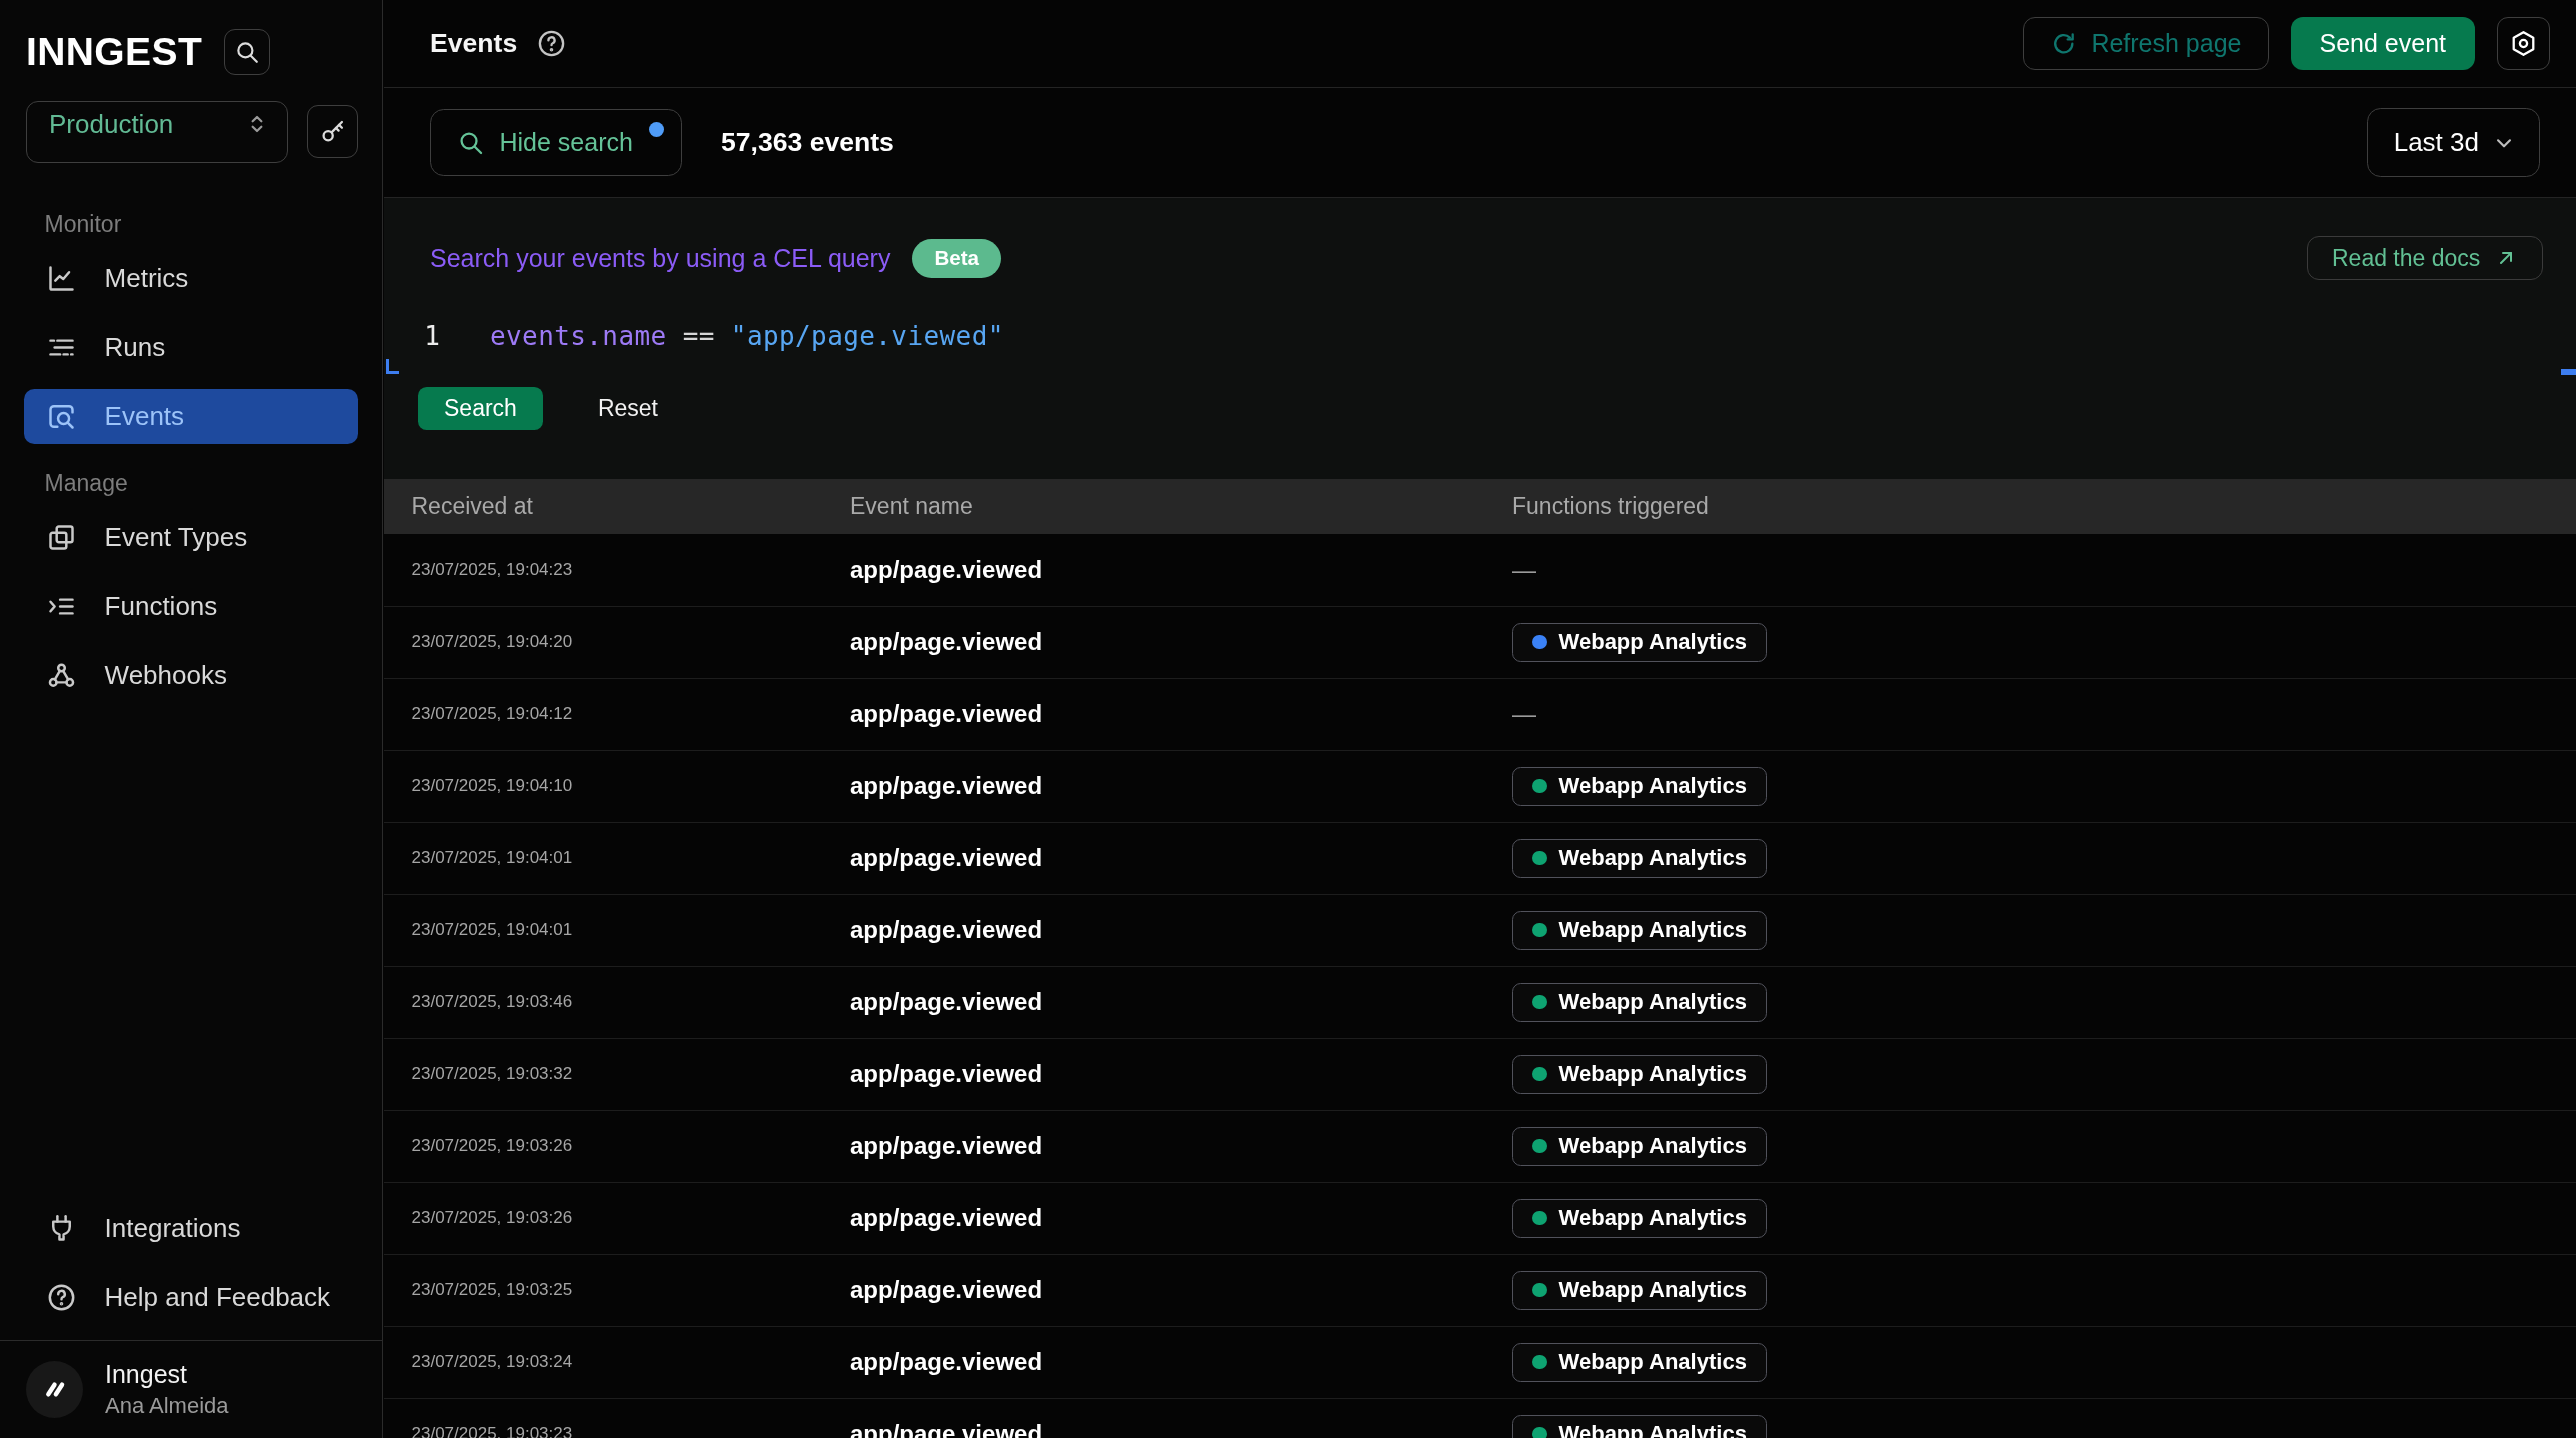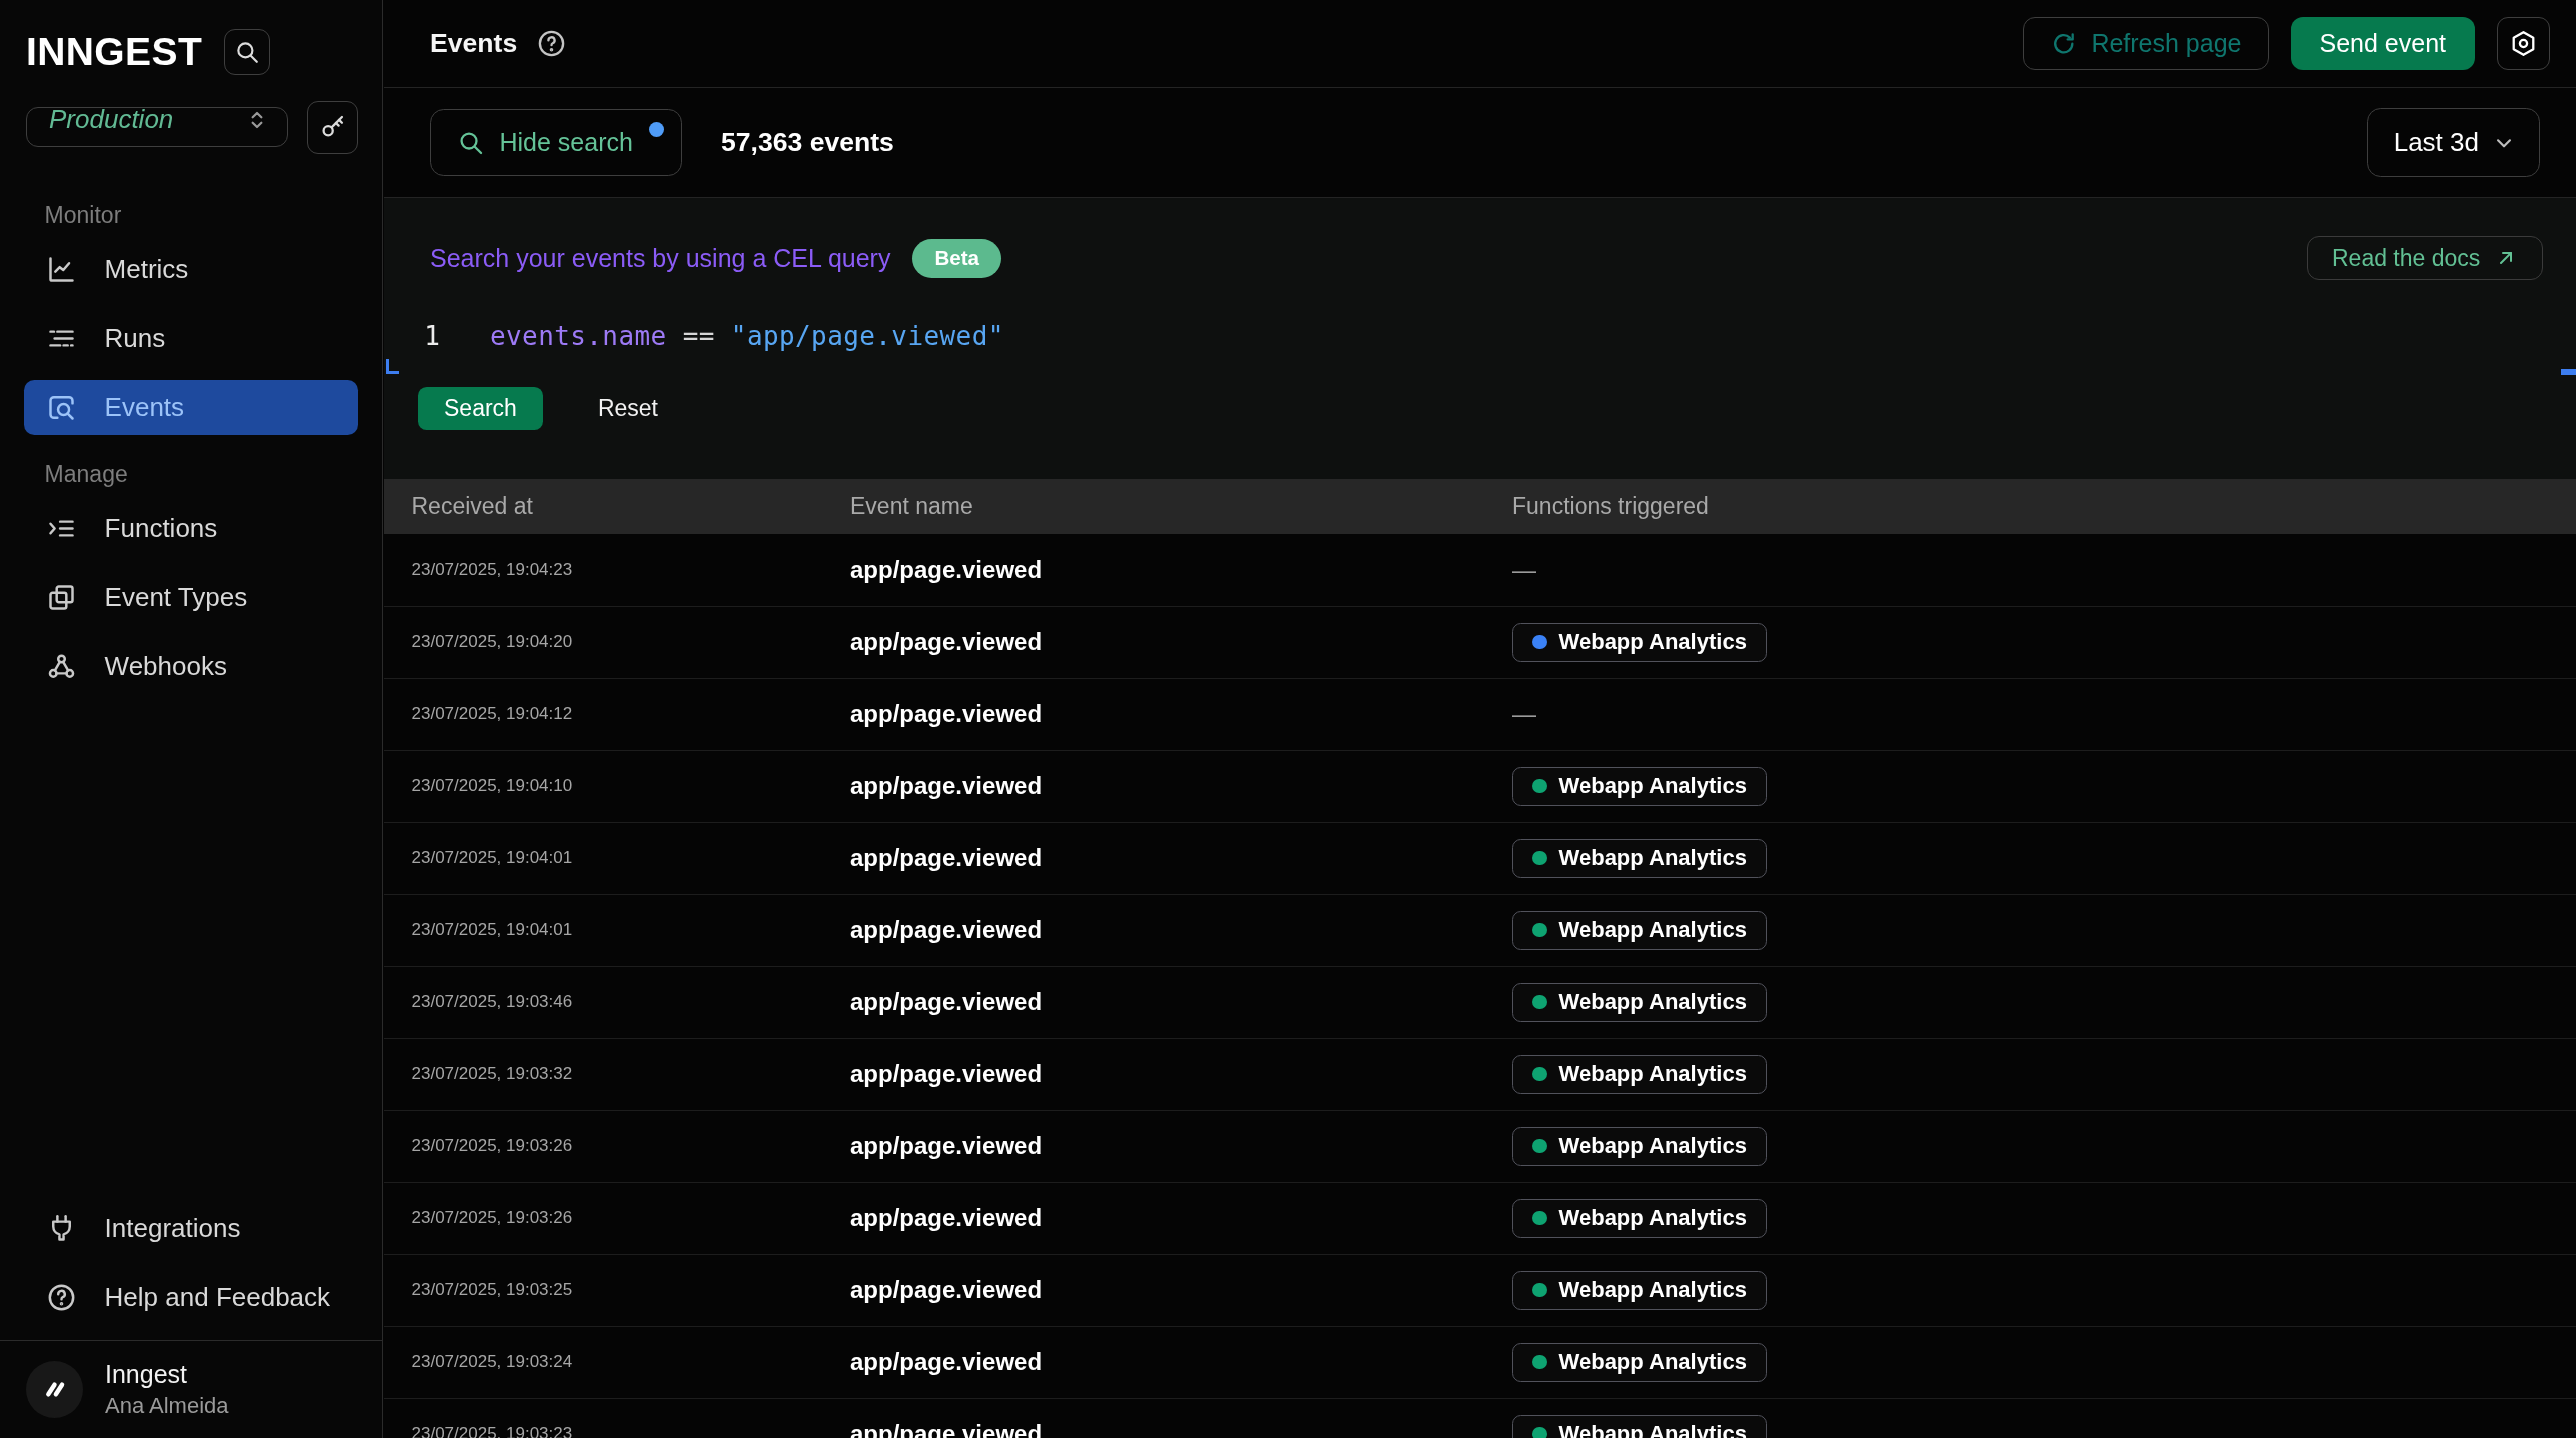--- a/index.html
+++ b/index.html
@@ -9,23 +9,23 @@
 
   
   .sidebar { position:absolute; left:0; top:0; width:383px; height:1438px; background:#070707;
              border-right:0.9px solid #2b2b2b; display:flex; flex-direction:column; }
   .logo-row { display:flex; align-items:center; gap:22px; padding:29px 24px 5.1px 26px; }
   .logo { font-size:39px; font-weight:800; color:#ffffff; letter-spacing:0.4px; }
   .icon-btn { display:flex; align-items:center; justify-content:center; border:1.7px solid #3e3e3e;
               border-radius:11px; background:transparent; color:#dcdcdc; cursor:pointer; }
   .sidebar-search-btn { width:46px; height:46px; }
   .env-row { display:flex; align-items:center; gap:19px; padding:20.6px 24px 0 26px; }
-  .env-select { width:271px; height:40px; border:1.7px solid #3e3e3e; border-radius:12px; display:flex;
+  .env-select { width:271px; height:62px; border:1.7px solid #3e3e3e; border-radius:12px; display:flex;
                 align-items:center; justify-content:space-between; padding:0 17px 15px 22px;
-                color:#62ba94; font-size:26px; cursor:pointer;font-style:italic; }
+                color:#62ba94; font-size:26px; cursor:pointer; }
   .key-btn { width:53px; height:53px; }
   .nav { padding:22px 24px 0 24px; }
   .section-label { color:#7d7d7d; font-size:23px; margin:26px 0 13.7px 20.6px; }
   .nav-item { display:flex; align-items:center; gap:24px; height:55px; margin-bottom:13.7px;
               padding:0 20.6px; border-radius:10.3px; color:#d9d9d9; font-size:26px; cursor:pointer; }
   .nav-item .nav-icon { display:flex; width:36px; color:#c9c9c9; }
   .nav-item.active { background:#1e4a9e; color:#9cc3f8; }
   .nav-item.active .nav-icon { color:#9cc3f8; }
   .sidebar-spacer { flex:1; }
   .sidebar-footer { padding:0 24px 15.4px 24px; }
@@ -177,38 +177,38 @@
             </svg>
         </span>
         <span>Events</span>
       </div>
 
       <div class="section-label">Manage</div>
 
 
       <div class="nav-item">
         <span class="nav-icon">
+          <svg width="33" height="33" viewBox="0 0 24 24" fill="none" stroke="currentColor" stroke-width="1.8" stroke-linejoin="round">
+              <rect x="8.5" y="4" width="11.5" height="11.5" rx="1.5"></rect>
+              <rect x="4" y="8.5" width="11.5" height="11.5" rx="1.5"></rect>
+            </svg>
+        </span>
+        <span>Event Types</span>
+      </div>
+
+      <div class="nav-item">
+        <span class="nav-icon">
           <svg width="33" height="33" viewBox="0 0 24 24" fill="none" stroke="currentColor" stroke-width="1.8" stroke-linecap="round" stroke-linejoin="round">
               <path d="M4 8.5l3 3.5-3 3.5"></path>
               <path d="M11 7h9"></path>
               <path d="M11 12h9"></path>
               <path d="M11 17h9"></path>
             </svg>
         </span>
         <span>Functions</span>
-      </div>
-
-      <div class="nav-item">
-        <span class="nav-icon">
-          <svg width="33" height="33" viewBox="0 0 24 24" fill="none" stroke="currentColor" stroke-width="1.8" stroke-linejoin="round">
-              <rect x="8.5" y="4" width="11.5" height="11.5" rx="1.5"></rect>
-              <rect x="4" y="8.5" width="11.5" height="11.5" rx="1.5"></rect>
-            </svg>
-        </span>
-        <span>Event Types</span>
       </div>
 
       <div class="nav-item">
         <span class="nav-icon">
           <svg width="33" height="33" viewBox="0 0 24 24" fill="none" stroke="currentColor" stroke-width="1.8" stroke-linecap="round" stroke-linejoin="round">
               <circle cx="12" cy="6.5" r="2.4"></circle>
               <circle cx="6" cy="17" r="2.4"></circle>
               <circle cx="18" cy="17" r="2.4"></circle>
               <path d="M10.8 8.6L7.2 14.9"></path>
               <path d="M13.2 8.6l3.6 6.3"></path>

